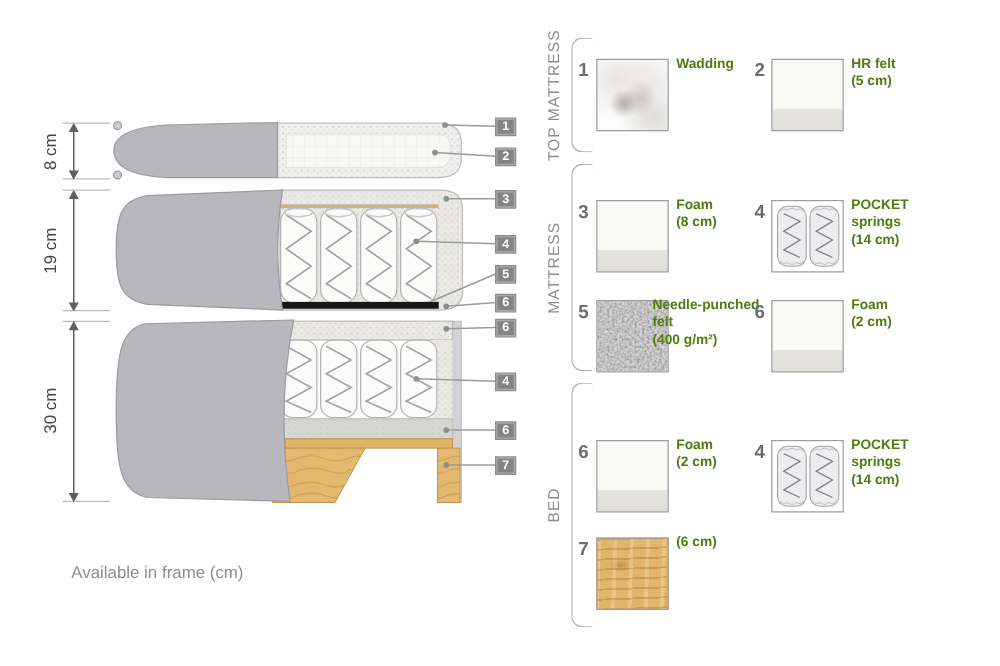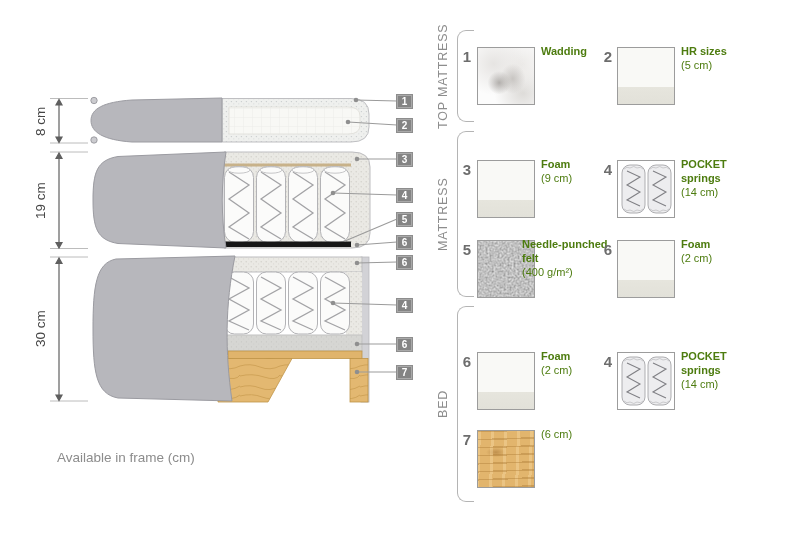--- a/index.html
+++ b/index.html
@@ -50,21 +50,21 @@
   }
   .sw.wood{
     background-color:#e2b56d;
     background-image:
       repeating-linear-gradient(178deg, rgba(166,116,46,0.38) 0px, rgba(166,116,46,0.38) 1.5px, rgba(0,0,0,0) 1.5px, rgba(0,0,0,0) 8px),
       repeating-linear-gradient(92deg, rgba(255,232,185,0.30) 0px, rgba(255,232,185,0.30) 3px, rgba(0,0,0,0) 3px, rgba(0,0,0,0) 13px),
       radial-gradient(ellipse 14px 7px at 32% 38%, rgba(150,100,40,0.45) 0%, rgba(150,100,40,0) 70%);
   }
   .li-label{position:absolute;font-size:11px;color:#4d7c0f;line-height:1.27;}
   .li-name{font-weight:700;}
-  .li-size{font-weight:400;}
+  .li-size{font-weight:700;}
 
   
   .sizes-title{position:absolute;left:57px;top:450px;font-size:13.5px;color:#8c8c8c;}
   .sizes-list{position:absolute;left:55px;top:471px;font-size:15px;font-weight:700;color:#1c1c1c;}
 </style>
 </head>
 <body>
 
 <div class="stage">
 
@@ -222,29 +222,29 @@
   <div class="li-num" style="left:454px;top:48px">1</div>
   <div class="sw wadding" style="left:477px;top:47px"></div>
   <div class="li-label" style="left:541px;top:45px;width:75px">
     <div class="li-name">Wadding</div>
     <div class="li-size"></div>
   </div>
 
   <div class="li-num" style="left:595px;top:48px">2</div>
   <div class="sw foam" style="left:617px;top:47px"></div>
   <div class="li-label" style="left:681px;top:45px;width:88px">
-    <div class="li-name">HR sizes</div>
+    <div class="li-name">HR felt</div>
     <div class="li-size">(5 cm)</div>
   </div>
 
   <div class="li-num" style="left:454px;top:161px">3</div>
   <div class="sw foam" style="left:477px;top:160px"></div>
   <div class="li-label" style="left:541px;top:158px;width:80px">
     <div class="li-name">Foam</div>
-    <div class="li-size">(9 cm)</div>
+    <div class="li-size">(8 cm)</div>
   </div>
 
   <div class="li-num" style="left:595px;top:161px">4</div>
   <div class="sw" style="left:617px;top:160px">
     <svg width="56" height="56" viewBox="0 0 56 56">
       <rect width="56" height="56" fill="#ffffff"></rect>
       <g>
         <rect x="4" y="4" width="23" height="48" rx="8" fill="#ededef" stroke="#a5a5a8" stroke-width="0.9"></rect>
         <path d="M9 10 L22 16 L9 24 L22 31 L9 39 L22 45" fill="none" stroke="#808085" stroke-width="1.1"></path>
         <path d="M6 8 q3 -3 6 -1 q4 -3 7 0 q4 -2 6 1 M6 48 q3 3 6 1 q4 3 7 0 q4 2 6 -1" fill="none" stroke="#b9b9bc" stroke-width="0.7"></path>

